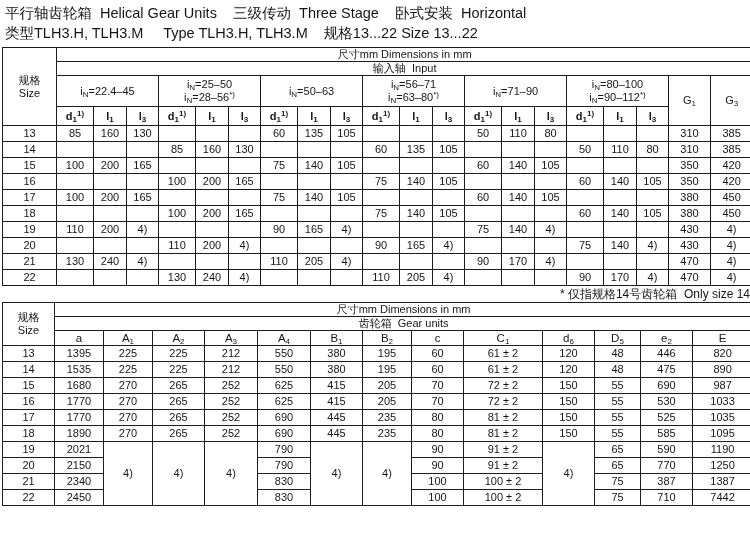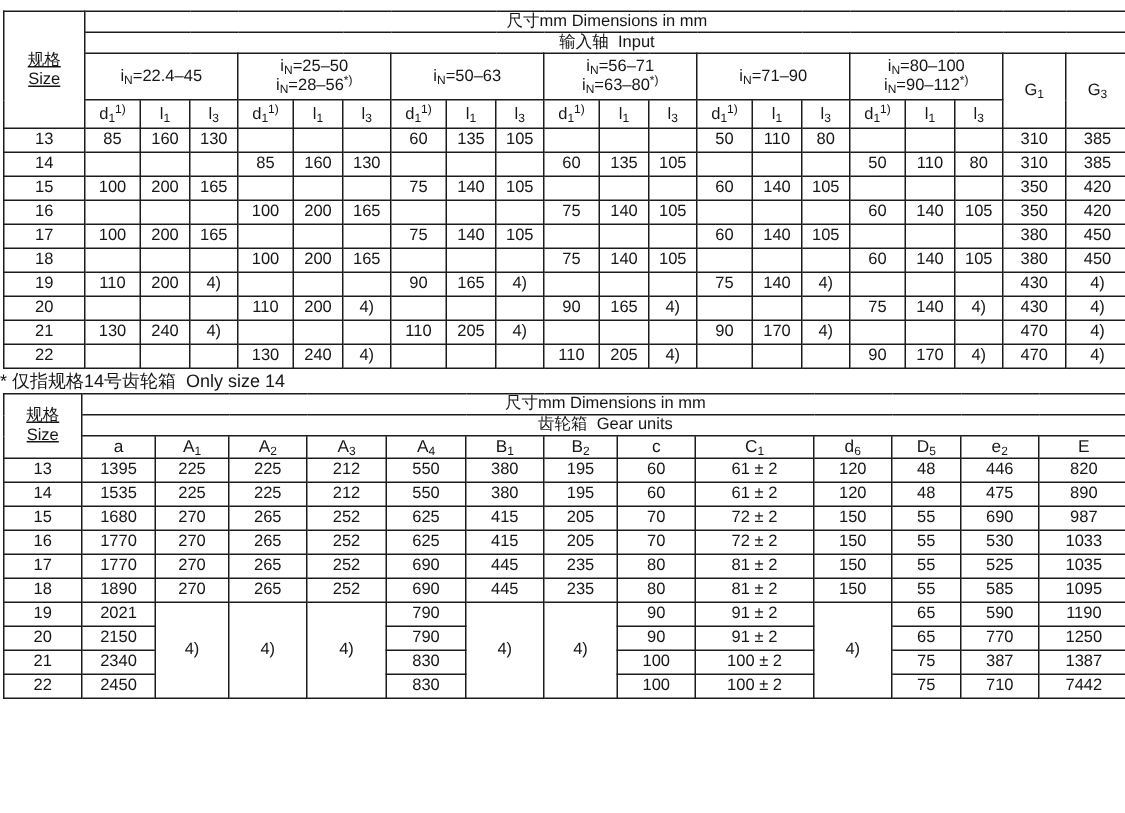--- a/index.html
+++ b/index.html
@@ -15,34 +15,36 @@
   .t { border-collapse: collapse; table-layout: fixed; margin-left: 2px; width: 747px; }
   .t td {
     border: 1px solid #1c1c1c; text-align: center; vertical-align: middle;
     font-size: 11px; line-height: 13px; padding: 0 1px; overflow: hidden;
   }
   .t tbody td { height: 16px; }
   .t1 { margin-top: 2px; }
   tr.h-dim td   { height: 13px; }
   tr.h-input td { height: 14px; }
   tr.h-group td { height: 31px; }
-  tr.h-sub td   { height: 19px; }
+  tr.h-sub td   { height: 19px; font-weight: bold; }
   tr.h-unit td  { height: 14px; }
   tr.h-cols td  { height: 15px; font-size: 11.5px; }
-  .size-h { font-size: 12px; line-height: 14px; text-decoration: underline; }
+  .size-h { font-size: 12px; line-height: 14px; }
   sub { font-size: 8px; vertical-align: -2px; line-height: 0; }
   sup { font-size: 8px; vertical-align: 4px;  line-height: 0; }
-  .footnote { text-align: left; font-size: 12px; height: 14px; line-height: 14px; margin: 1px 0; }
+  .footnote { text-align: right; font-size: 12px; height: 14px; line-height: 14px; margin: 1px 0; }
 </style>
 </head>
 <body>
 
 <div class="page">
 
   <div class="title">
+    <div class="pre">平行轴齿轮箱  Helical Gear Units    三级传动  Three Stage    卧式安装  Horizontal</div>
+    <div class="pre">类型TLH3.H, TLH3.M     Type TLH3.H, TLH3.M    规格13...22 Size 13...22</div>
   </div>
 
   <table class="t t1">
     <colgroup>
       <col style="width:54px">
       <col style="width:37px">
         <col style="width:33px">
         <col style="width:32px">
       <col style="width:37px">
         <col style="width:33px">

